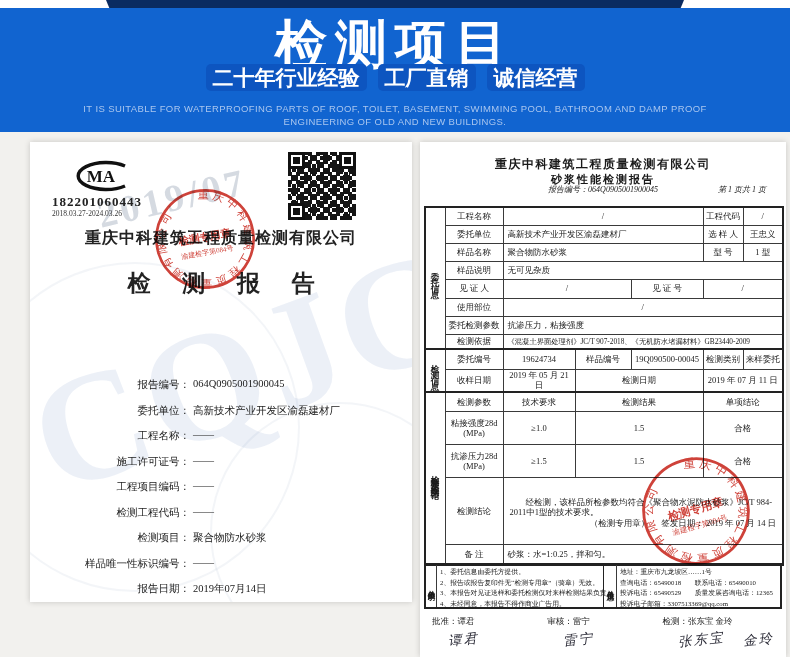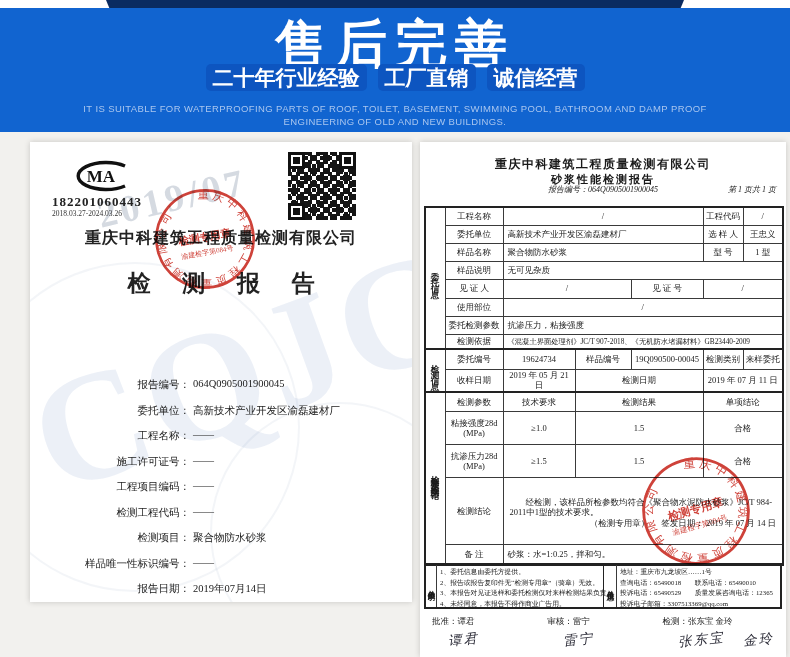--- a/index.html
+++ b/index.html
@@ -57,21 +57,21 @@
   .cval { margin-left:3px; white-space:nowrap; }
 
   
   .company-r { position:absolute; top:14px; left:0; width:100%; text-align:center;
                font-size:12px; font-weight:bold; letter-spacing:1.5px; }
   .title-r { position:absolute; top:30px; left:0; width:100%; text-align:center;
              font-size:11px; font-weight:bold; letter-spacing:2px; }
   .rline { position:absolute; top:42px; left:0; width:100%; display:grid;
            grid-template-columns:1fr auto 1fr; font-size:8px; align-items:center;font-style:italic; }
   .rno { grid-column:2; }
-  .pinfo { justify-self:end; padding-right:10px; }
+  .pinfo { justify-self:end; padding-right:20px; }
   table.rtable { position:absolute; top:64px; left:4px; width:358px; border-collapse:collapse;
                  table-layout:fixed; font-size:8.5px; border:2px solid #222; }
   .rtable td { border:1px solid #3a3a3a; text-align:center; vertical-align:middle;
                padding:0 2px; line-height:1.25; overflow:hidden; }
   .rtable .thick td { border-top:2px solid #222; }
   .sect { width:20px; font-weight:bold; }
   .vlabel { writing-mode:vertical-lr; text-orientation:upright; margin:0 auto; letter-spacing:6px; }
   .vlabel.tight { letter-spacing:2px; }
   .tl { text-align:left !important; padding-left:4px !important; }
   .conc-text { text-align:left; text-indent:16px; padding:3px 4px 0 4px; }
@@ -93,21 +93,21 @@
            justify-content:space-between; padding:0 8px; font-size:8.5px; }
   .sig-script { display:inline-block; font-size:13.5px; font-style:italic; color:#2c2c38;
                 transform:rotate(-6deg); margin:3px 0 0 16px; letter-spacing:2px; }
 </style>
 </head>
 <body>
 
 <div class="banner">
   <div class="ribbon-back"></div>
   <div class="banner-main"></div>
-  <div class="banner-title">售后完善</div>
+  <div class="banner-title">检测项目</div>
   <div class="taglines">
     <span class="tag-pill">二十年行业经验</span>
     <span class="tag-pill">工厂直销</span>
     <span class="tag-pill">诚信经营</span>
   </div>
   <div class="en-line en1">IT IS SUITABLE FOR WATERPROOFING PARTS OF ROOF, TOILET, BASEMENT, SWIMMING POOL, BATHROOM AND DAMP PROOF</div>
   <div class="en-line en2">ENGINEERING OF OLD AND NEW BUILDINGS.</div>
 </div>
 
 <div class="docs">

